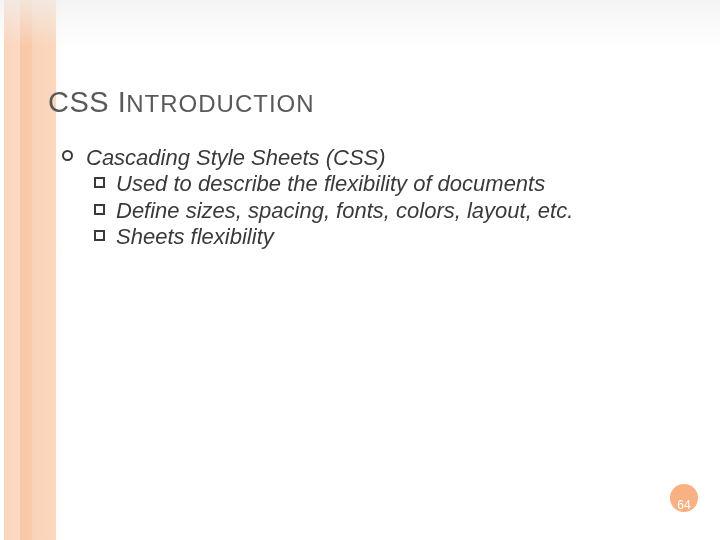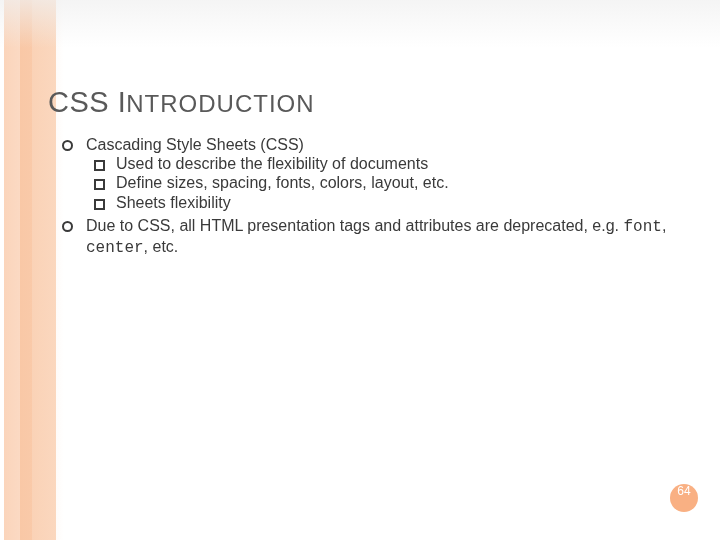--- a/index.html
+++ b/index.html
@@ -8,34 +8,34 @@
   .slide { width: 720px; height: 540px; position: relative; background: #fff; }
   .band-1 { position: absolute; left: 4px; top: 0; width: 28px; height: 540px; background: #fbd7c0; opacity: 0.6; }
   .band-2 { position: absolute; left: 20px; top: 0; width: 36px; height: 540px; background: #f7b98e; opacity: 0.55; }
   .band-3 { position: absolute; left: 4px; top: 0; width: 60px; height: 540px; background: linear-gradient(to right, rgba(247,185,142,0.4), rgba(255,255,255,0)); }
   
   
   .top-fade { position: absolute; left: 0; top: 0; width: 720px; height: 48px; background: linear-gradient(to bottom, rgba(240,240,240,0.7), rgba(255,255,255,0)); }
   
   .content { position: absolute; left: 48px; top: 86px; right: 30px; color: #3a3a3a; }
   
-  .title { font-size: 29px; font-weight: 400; letter-spacing: 0.5px; color: #595959; margin-bottom: 16px; }
+  .title { font-size: 29px; font-weight: 400; letter-spacing: 0.5px; color: #595959; margin-bottom: 26px; }
   .title .smallcaps { font-size: 24px; letter-spacing: 1px; }
   
-  .body { font-size: 16px; line-height: 1.2; color: #3a3a3a; }
+  .body { font-size: 22px; line-height: 1.2; color: #3a3a3a; font-style: italic; }
   
   .lvl1 { padding-left: 38px; position: relative; margin-top: 4px; }
   .lvl1 .bullet-o { position: absolute; left: 14px; top: 5px; width: 11px; height: 11px; border: 2.2px solid #3a3a3a; border-radius: 50%; background: transparent; }
   
   .lvl2 { padding-left: 68px; position: relative; }
   .lvl2 .bullet-sq { position: absolute; left: 46px; top: 6px; width: 11px; height: 11px; border: 2px solid #3a3a3a; background: transparent; }
   
   .mono { font-family: "Courier New", Courier, monospace; }
   
-  .page-num { position: absolute; right: 22px; bottom: 28px; width: 28px; height: 28px; border-radius: 50%; background: #f9b083; color: #fff; font-size: 12px; display: flex; align-items: flex-start; justify-content: center; }
+  .page-num { position: absolute; right: 22px; bottom: 28px; width: 28px; height: 28px; border-radius: 50%; background: #f9b083; color: #fff; font-size: 12px; display: flex; align-items: flex-end; justify-content: center; }
 </style>
 </head>
 <body>
 
 <div class="slide">
   <div class="band-1"></div>
   <div class="band-2"></div>
   <div class="band-3"></div>
   <div class="top-fade"></div>
 
@@ -58,24 +58,20 @@
       <div class="lvl2">
         <span class="bullet-sq"></span>
         <span>Define sizes, spacing, fonts, colors, layout, etc.</span>
       </div>
       <div class="lvl2">
         <span class="bullet-sq"></span>
         <span>Sheets flexibility</span>
       </div>
 
 
-      <div class="lvl1">
-        <span class="bullet-o"></span>
-        <span>Due to CSS, all HTML presentation tags and attributes are deprecated, e.g. </span><span class="mono">font</span><span>, </span><span class="mono">center</span><span>, etc.</span>
-      </div>
 
     </div>
   </div>
 
   <div class="page-num">
     <span>64</span>
   </div>
 </div>
 
 </body></html>

